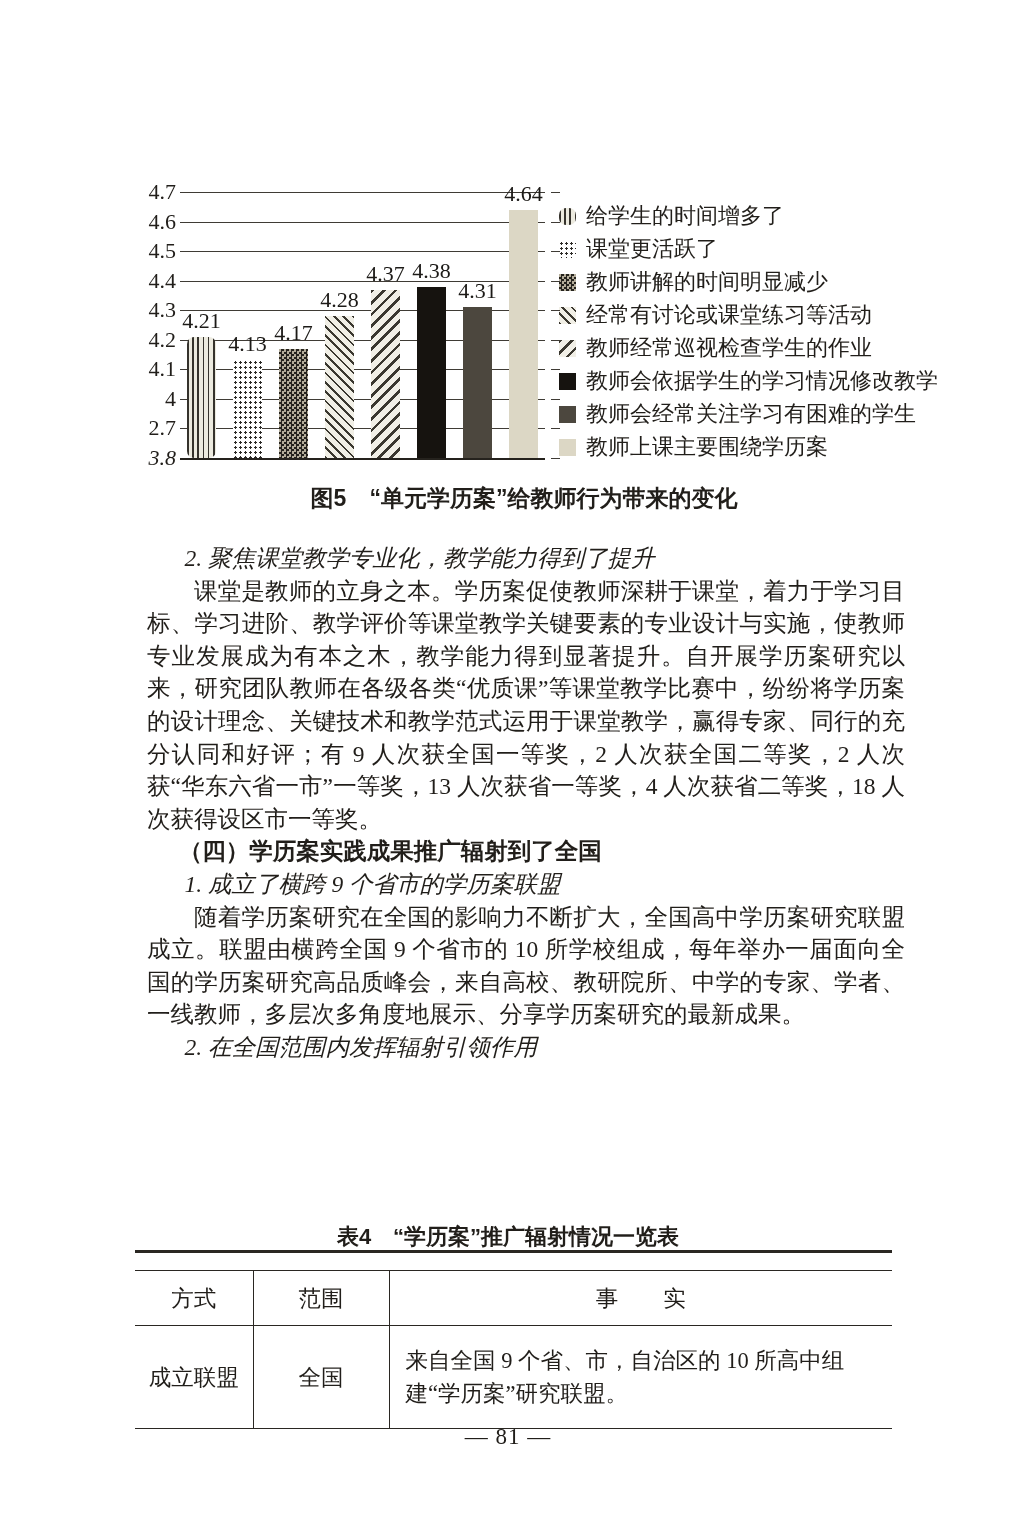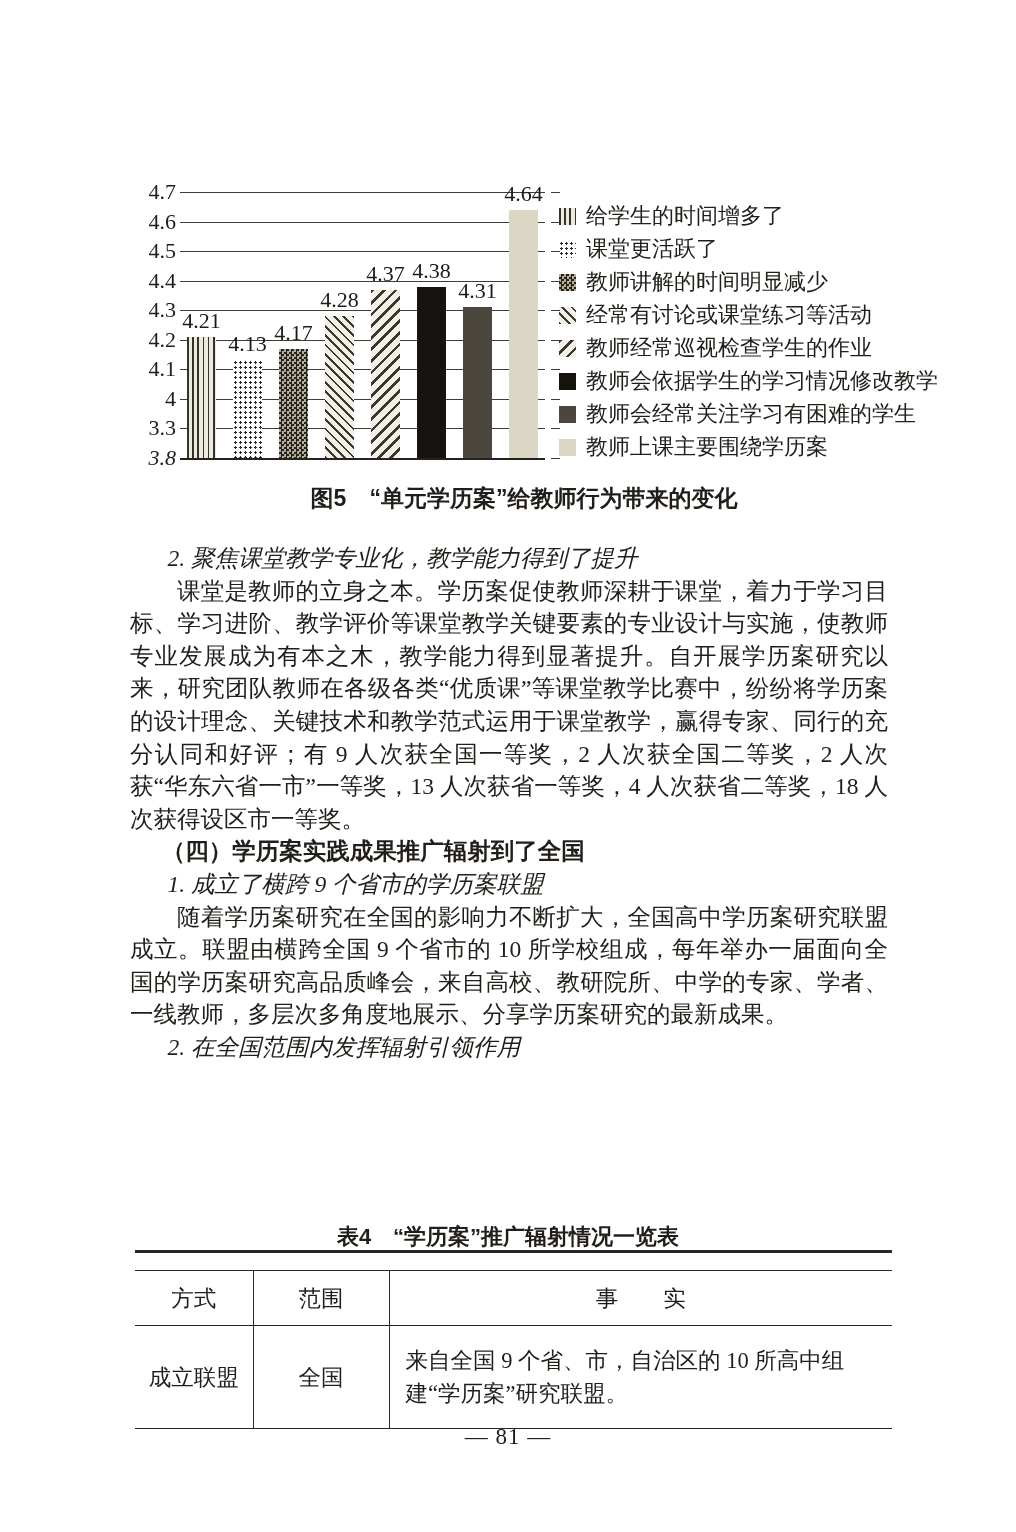--- a/index.html
+++ b/index.html
@@ -16,38 +16,38 @@
   .y-tick-label { position:absolute; right:4px; transform:translateY(-50%); font-size:22px; line-height:1; white-space:nowrap; }
   .plot { position:relative; width:365px; height:266px; flex:none; }
   .gridline { position:absolute; left:0; right:0; height:0; border-top:1.5px solid #3f3b35; }
   .gridline.baseline { border-top:2.5px solid #25221d; }
   .grid-tick { position:absolute; right:-15px; width:9px; height:0; border-top:1.5px solid #3f3b35; }
   .bars { position:absolute; left:0; right:0; top:0; bottom:0; display:flex; justify-content:space-between; align-items:flex-end; padding:0 7px; z-index:2; }
   .bar { position:relative; width:29px; flex:none; }
   .bar-value { position:absolute; bottom:100%; margin-bottom:3px; left:50%; transform:translateX(-50%); font-size:22px; white-space:nowrap; color:#1c1a17; }
 
   
-  .p-vlines  { background:repeating-linear-gradient(90deg,#35322c 0 1.6px,#eceadf 1.6px 5.2px); }
+  .p-vlines  { background:repeating-linear-gradient(90deg,#35322c 0 1.6px,#eceadf 1.6px 5.2px);border-radius:7px; }
   .p-dots    { background-color:#ffffff; background-image:radial-gradient(circle,#2b2925 1.1px,transparent 1.3px); background-size:5px 5px; }
   .p-checker { background:repeating-conic-gradient(#26231e 0% 25%,#b4ad9a 0% 50%); background-size:5px 5px; }
   .p-diag-bs { background:repeating-linear-gradient(45deg,#3a372f 0 2px,#f1efe6 2px 6.6px); }
   .p-diag-fs { background:repeating-linear-gradient(135deg,#3a372f 0 2.6px,#f1efe6 2.6px 8.2px); }
 
   .legend { margin-left:14px; padding-top:11px; display:flex; flex-direction:column; gap:7px; }
   .legend-item { display:flex; align-items:center; gap:10px; font-size:22px; line-height:26px; white-space:nowrap; }
   .legend-swatch { width:17px; height:17px; flex:none; }
 
   .figure-caption {
     position:absolute; top:483px; left:16px; width:100%; text-align:center;
     font-family:"Liberation Sans","DejaVu Sans",sans-serif; font-weight:700; font-size:23px;
   }
 
   
   .body-copy {
-    position:absolute; left:130px; top:542px; width:758px;
+    position:absolute; left:147px; top:542px; width:758px;
     font-size:23.5px; line-height:32.6px; text-align:justify;
   }
   .body-copy p { margin:0; }
   .para-body { text-indent:2em; }
   .para-kai  { text-indent:1.6em; font-style:italic; }
   .para-bold { text-indent:1.35em; font-style:normal; font-weight:700; font-family:"Liberation Sans","DejaVu Sans",sans-serif; }
 
   
   .table-title {
     position:absolute; top:1222px; left:0; width:100%; text-align:center;
@@ -72,21 +72,21 @@
   <div class="figure">
     <div class="y-axis">
         <div class="y-tick-label" style="top: 0%;">4.7</div>
         <div class="y-tick-label" style="top: 11.1111%;">4.6</div>
         <div class="y-tick-label" style="top: 22.2222%;">4.5</div>
         <div class="y-tick-label" style="top: 33.3333%;">4.4</div>
         <div class="y-tick-label" style="top: 44.4444%;">4.3</div>
         <div class="y-tick-label" style="top: 55.5556%;">4.2</div>
         <div class="y-tick-label" style="top: 66.6667%;">4.1</div>
         <div class="y-tick-label" style="top: 77.7778%;">4</div>
-        <div class="y-tick-label" style="top: 88.8889%;">3.3</div>
+        <div class="y-tick-label" style="top: 88.8889%;">2.7</div>
         <div class="y-tick-label" style="top: 100%; font-style: italic;">3.8</div>
       </div>
     <div class="plot">
       <div class="bars">
           <div class="bar p-vlines" style="height: 45.5556%;">
             <div class="bar-value">4.21</div>
           </div>
           <div class="bar p-dots" style="height: 36.6667%;">
             <div class="bar-value">4.13</div>
           </div>

